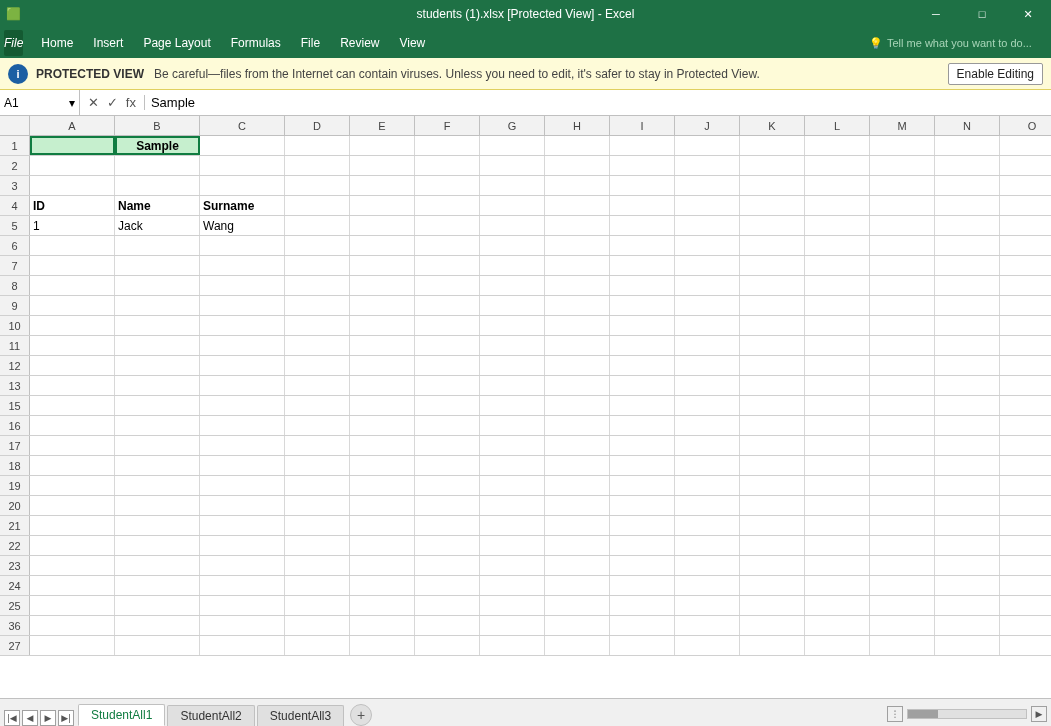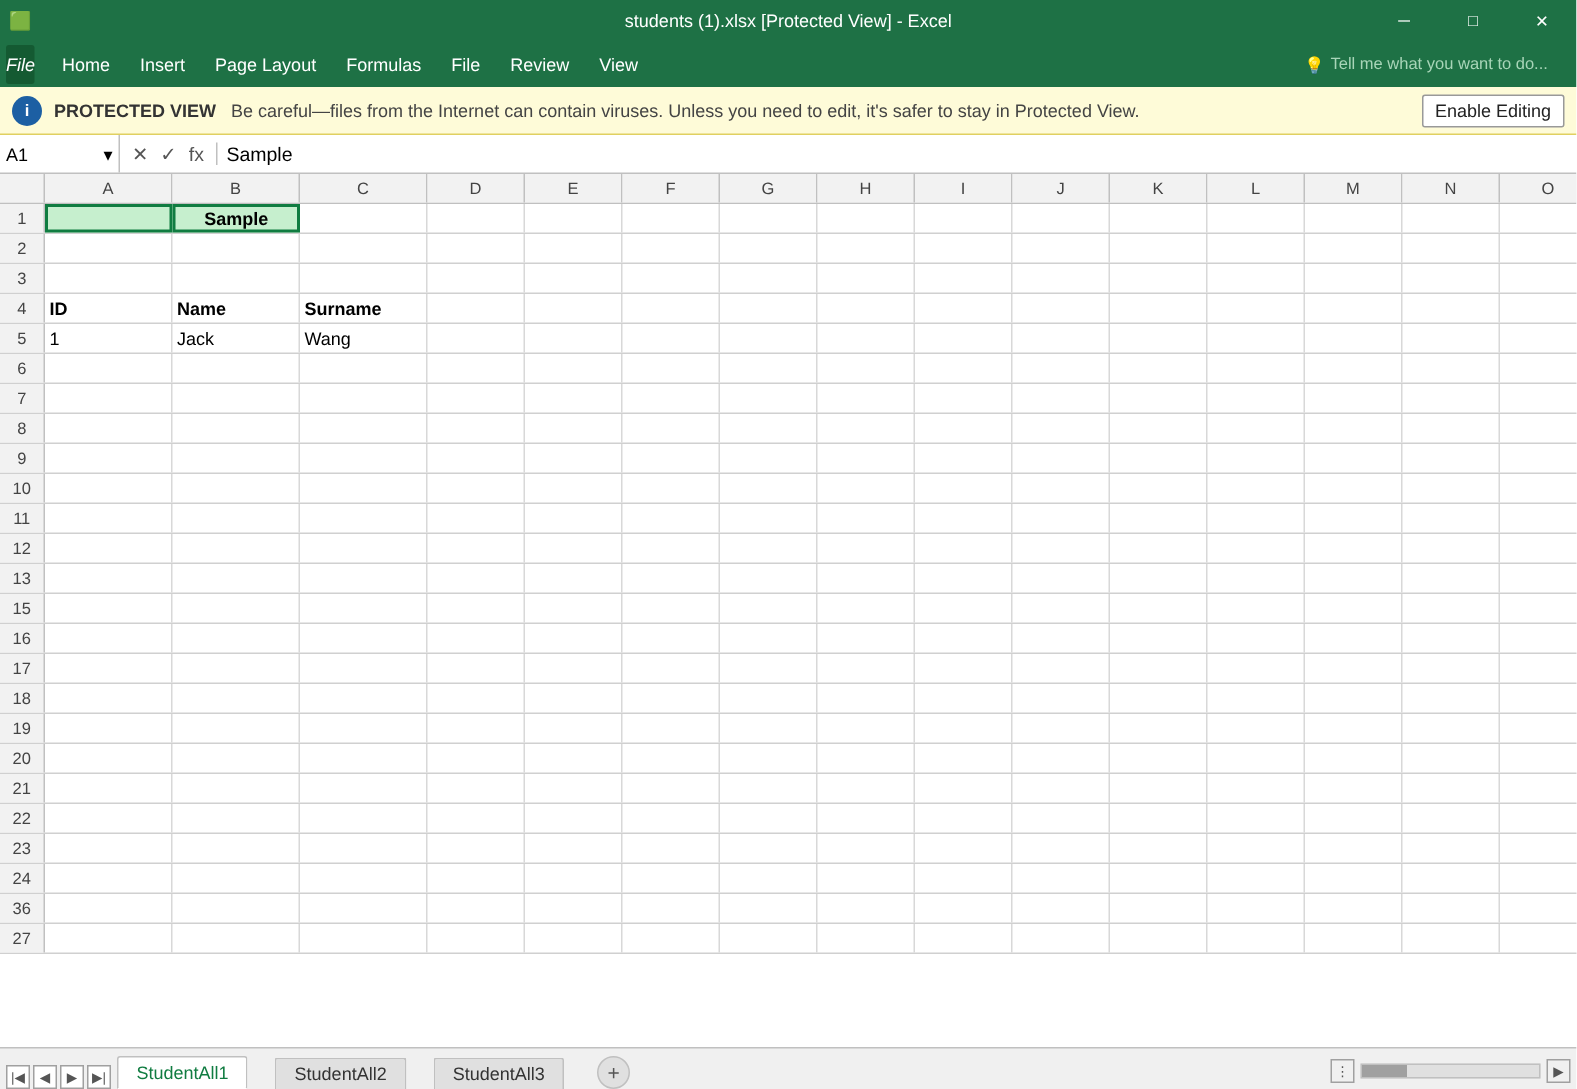--- a/index.html
+++ b/index.html
@@ -280,21 +280,21 @@
       color: #555;
     }
     .sheet-tab {
       padding: 3px 12px;
       border: 1px solid #c0c0c0;
       border-bottom: none;
       background: #e0e0e0;
       font-size: 12px;
       cursor: pointer;
       border-radius: 2px 2px 0 0;
-      margin-right: 18px;
+      margin-right: 2px;
       color: #333;
     }
     .sheet-tab.active {
       background: #fff;
       border-bottom: 1px solid #fff;
       color: #107c41;
       font-weight: 500;
     }
     .add-sheet-btn {
       width: 22px;
@@ -817,20 +817,38 @@
         <div class="grid-cell col-i"></div>
         <div class="grid-cell col-j"></div>
         <div class="grid-cell col-k"></div>
         <div class="grid-cell col-l"></div>
         <div class="grid-cell col-m"></div>
         <div class="grid-cell col-n"></div>
         <div class="grid-cell col-o"></div>
       </div>
       <div class="grid-row">
         <div class="row-num col-a">24</div>
+        <div class="grid-cell col-b"></div>
+        <div class="grid-cell col-b"></div>
+        <div class="grid-cell col-c"></div>
+        <div class="grid-cell col-d"></div>
+        <div class="grid-cell col-e"></div>
+        <div class="grid-cell col-f"></div>
+        <div class="grid-cell col-g"></div>
+        <div class="grid-cell col-h"></div>
+        <div class="grid-cell col-i"></div>
+        <div class="grid-cell col-j"></div>
+        <div class="grid-cell col-k"></div>
+        <div class="grid-cell col-l"></div>
+        <div class="grid-cell col-m"></div>
+        <div class="grid-cell col-n"></div>
+        <div class="grid-cell col-o"></div>
+      </div>
+      <div class="grid-row">
+        <div class="row-num col-a">25</div>
         <div class="grid-cell col-b"></div>
         <div class="grid-cell col-b"></div>
         <div class="grid-cell col-c"></div>
         <div class="grid-cell col-d"></div>
         <div class="grid-cell col-e"></div>
         <div class="grid-cell col-f"></div>
         <div class="grid-cell col-g"></div>
         <div class="grid-cell col-h"></div>
         <div class="grid-cell col-i"></div>
         <div class="grid-cell col-j"></div>

